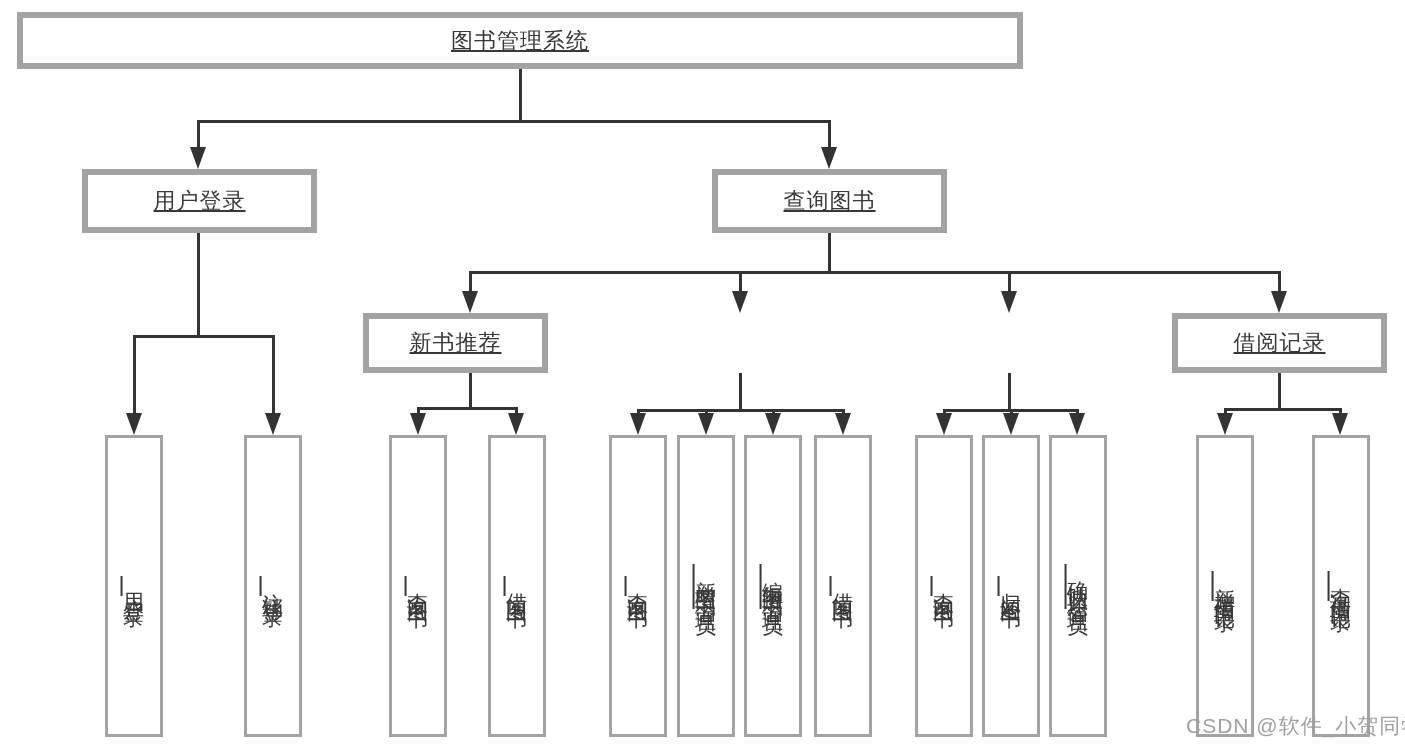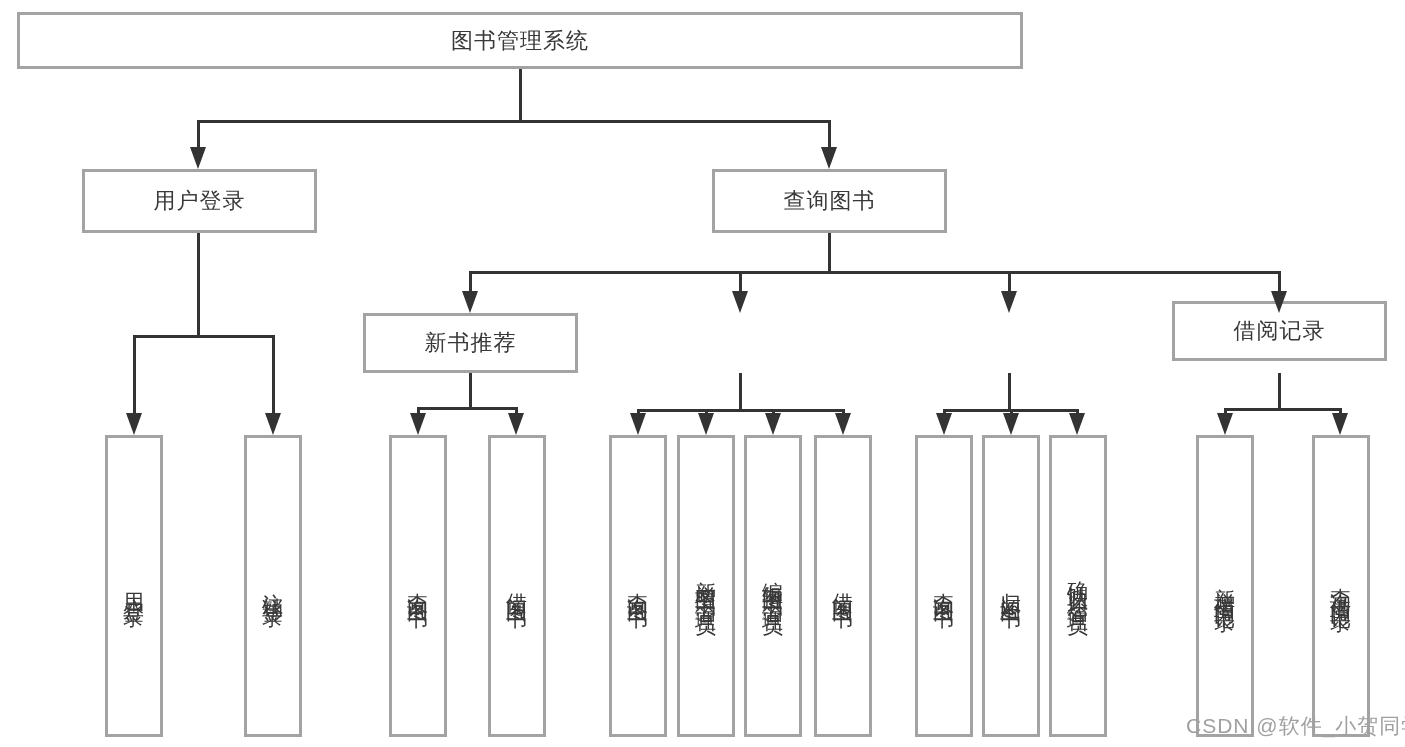--- a/index.html
+++ b/index.html
@@ -7,26 +7,27 @@
     position:relative;
     width:1405px;height:747px;
     background:#ffffff;
     font-family:"Liberation Sans","DejaVu Sans",sans-serif;
     color:#383838;
     overflow:hidden;
   }
   .node{
     position:absolute;
     box-sizing:border-box;
-    border:3px solid #a3a3a3;
+    border:6px solid #a3a3a3;
     background:#ffffff;
     display:flex;
     align-items:center;
     justify-content:center;
     text-align:center;
+    text-decoration:underline;
   }
   .hnode{font-size:22px;letter-spacing:1px;}
   .leaf{width:58px;top:435px;height:302px;border-width:3px;}
   .vtext{
     writing-mode:vertical-rl;
     text-orientation:mixed;
     font-size:21px;
     letter-spacing:5px;
     line-height:1.1;
   }
@@ -57,27 +58,27 @@
   </div>
 
   <div class="node hnode" style="left:82px;top:169px;width:235px;height:64px;">
     <span>用户登录</span>
   </div>
 
   <div class="node hnode" style="left:712px;top:169px;width:235px;height:64px;">
     <span>查询图书</span>
   </div>
 
-  <div class="node hnode" style="left:363px;top:313px;width:215px;height:60px;">
+  <div class="node hnode" style="left:363px;top:313px;width:185px;height:60px;">
     <span>新书推荐</span>
   </div>
 
 
 
-  <div class="node hnode" style="left:1172px;top:301px;width:215px;height:60px;">
+  <div class="node hnode" style="left:1172px;top:313px;width:215px;height:60px;">
     <span>借阅记录</span>
   </div>
 
   <div class="node leaf" style="left:105px;">
     <span class="vtext">用户登录</span>
   </div>
   <div class="node leaf" style="left:244px;">
     <span class="vtext">注销登录</span>
   </div>
 

